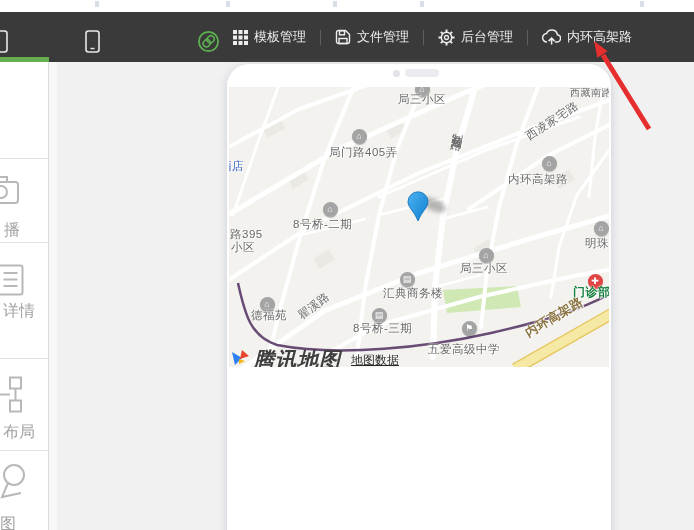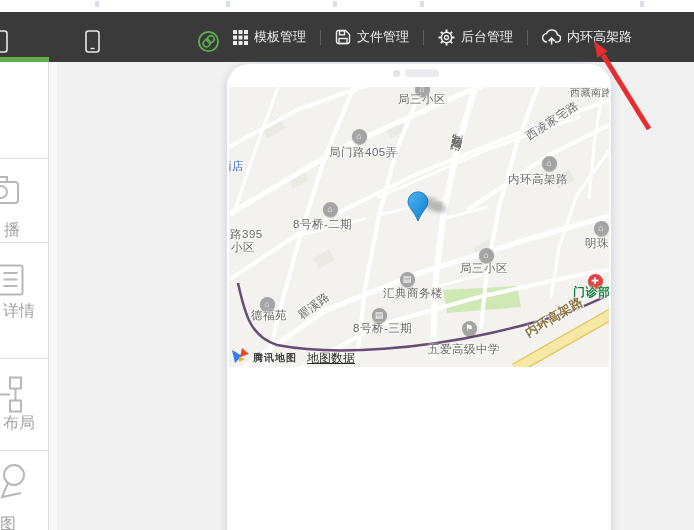--- a/index.html
+++ b/index.html
@@ -48,21 +48,21 @@
              transform-origin:0 0;z-index:6;}
   .map-label.vertical{writing-mode:vertical-rl;letter-spacing:2px;}
   .poi{position:absolute;width:15px;height:15px;border-radius:50%;background:#a4a4a4;
        box-shadow:0 1px 1px rgba(0,0,0,.25);color:#fff;font-size:9px;line-height:15px;
        text-align:center;z-index:5;}
   .poi.clinic{background:#e24444;}
   .pin-shadow{position:absolute;left:192px;top:112px;width:26px;height:12px;border-radius:50%;
               background:rgba(40,40,40,.30);filter:blur(2px);transform:rotate(24deg);z-index:7;}
   .pin{position:absolute;left:178px;top:104px;z-index:8;}
   .map-attribution{position:absolute;left:1px;top:259px;display:flex;align-items:center;z-index:9;}
-  .map-brand{font-size:10px;font-weight:bold;color:#3f3f3f;margin-left:3px;letter-spacing:1px;}
+  .map-brand{font-size:21px;font-weight:bold;color:#3f3f3f;margin-left:3px;letter-spacing:1px;font-style:italic;}
   .map-datalink{font-size:12px;color:#2a2a2a;text-decoration:underline;margin-left:10px;cursor:pointer;}
 
   
   .red-arrow{position:absolute;left:540px;top:20px;z-index:40;pointer-events:none;}
 </style>
 </head>
 <body>
 
 <div class="screen">
 
@@ -176,21 +176,21 @@
     <div class="sb-item" style="top:296px">
       <span class="sb-icon" style="left:-14px;top:17px">
         <svg width="38" height="37" viewBox="0 0 38 37" fill="none" stroke="#b8b8b8" stroke-width="2">
           <rect x="24" y="1.5" width="11" height="11"></rect>
           <rect x="24" y="24.5" width="11" height="11"></rect>
           <line x1="29.5" y1="12.5" x2="29.5" y2="24.5"></line>
           <line x1="2" y1="18.5" x2="24" y2="18.5"></line>
           <rect x="-4" y="13" width="8" height="11"></rect>
         </svg>
       </span>
-      <span class="sb-label" style="left:3px;top:54px">布局</span>
+      <span class="sb-label" style="left:3px;top:63px">布局</span>
     </div>
     <div class="sb-item" style="top:388px;height:80px">
       <span class="sb-icon" style="left:-2px;top:12px">
         <svg width="32" height="38" viewBox="0 0 32 38" fill="none" stroke="#b8b8b8" stroke-width="2">
           <circle cx="16" cy="12" r="10"></circle>
           <path d="M10 20 L4 34 L23 30"></path>
         </svg>
       </span>
       <span class="sb-label" style="left:0px;top:63px">图</span>
     </div>

